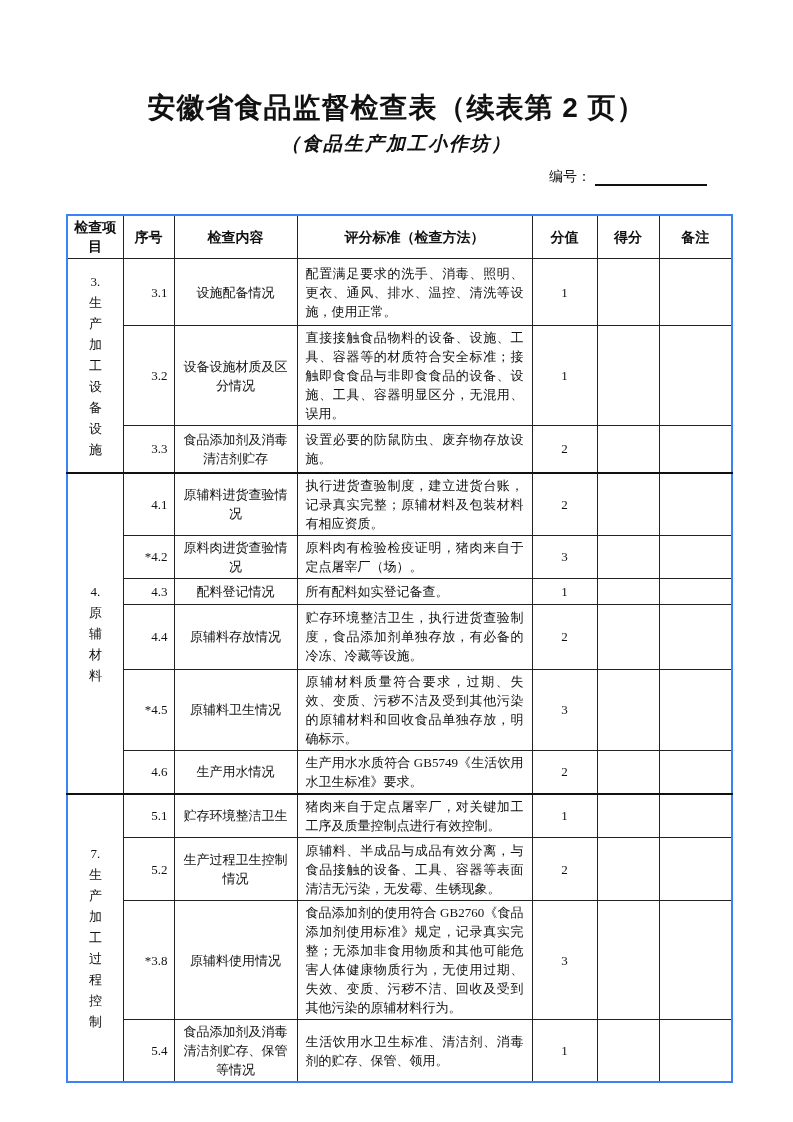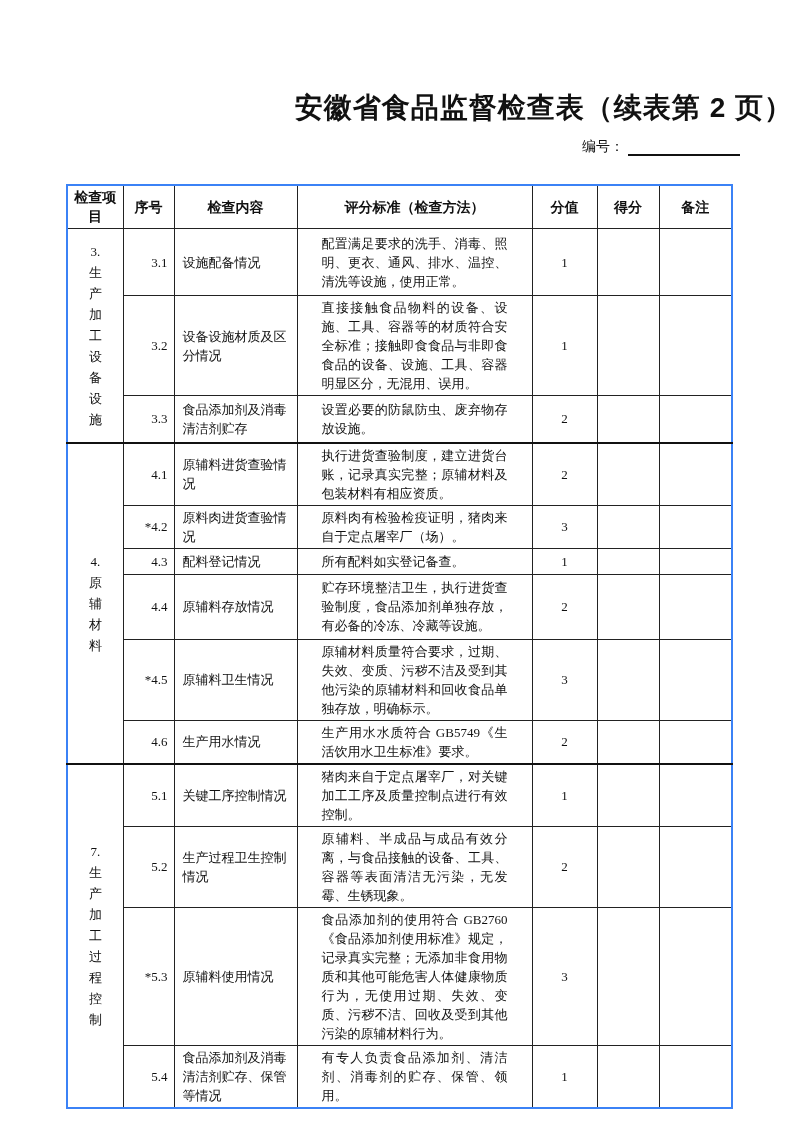--- a/index.html
+++ b/index.html
@@ -8,41 +8,41 @@
     width: 793px;
     height: 1122px;
     background: #ffffff;
     color: #111111;
     font-family: "Liberation Serif", serif;
     overflow: hidden;
     position: relative;
   }
   .title {
     padding-top: 90px;
-    text-align: right;
+    text-align: center;
     font-family: "Liberation Sans", sans-serif;
     font-size: 28px;
     font-weight: bold;
     letter-spacing: 1px;
     line-height: 36px;
   }
   .subtitle {
     margin-top: 6px;
     text-align: center;
     font-family: "Liberation Serif", serif;
     font-style: italic;
     font-size: 19px;
     font-weight: bold;
     letter-spacing: 2px;
     line-height: 24px;
   }
   .serial-row {
     margin-top: 12px;
     text-align: right;
-    padding-right: 53px;
+    padding-right: 86px;
     font-size: 14px;
     height: 22px;
   }
   .serial-label { vertical-align: bottom; }
   .serial-line {
     display: inline-block;
     width: 112px;
     height: 16px;
     border-bottom: 2px solid #111;
     margin-left: 4px;
@@ -70,32 +70,33 @@
     font-size: 14px;
     text-align: center;
     padding: 2px 4px;
   }
   td.group-cell {
     text-align: center;
     padding: 2px 21px;
     line-height: 21px;
   }
   td.no-cell { text-align: right; }
-  td.content-cell { text-align: left; padding: 2px 8px; }
-  td.standard-cell { text-align: justify; padding: 2px 24px; }
+  td.content-cell { text-align: center; padding: 2px 8px; }
+  td.standard-cell { text-align: justify; padding: 2px 8px; }
   td.score-cell { text-align: center; }
   td.got-cell, td.remark-cell { text-align: center; }
   tr.group-sep td { border-top: 2px solid #111; }
 </style>
 </head>
 <body>
 
 <div class="page">
 
   <div class="title">安徽省食品监督检查表（续表第 2 页）</div>
+  <div class="subtitle">（食品生产加工小作坊）</div>
 
   <div class="serial-row">
     <span class="serial-label">编号：</span><span class="serial-line"></span>
   </div>
 
   <table class="doc-table">
     <colgroup>
       <col style="width:56px">
         <col style="width:51px">
         <col style="width:123px">
@@ -189,46 +190,46 @@
         <td class="content-cell">生产用水情况</td>
         <td class="standard-cell">生产用水水质符合 GB5749《生活饮用水卫生标准》要求。</td>
         <td class="score-cell">2</td>
         <td class="got-cell"></td>
         <td class="remark-cell"></td>
       </tr>
 
       <tr class="group-sep" style="height:44px">
         <td class="group-cell" rowspan="4">7. 生产加工过程控制</td>
         <td class="no-cell">5.1</td>
-        <td class="content-cell">关键工序控制情况</td>
+        <td class="content-cell">贮存环境整洁卫生</td>
         <td class="standard-cell">猪肉来自于定点屠宰厂，对关键加工工序及质量控制点进行有效控制。</td>
         <td class="score-cell">1</td>
         <td class="got-cell"></td>
         <td class="remark-cell"></td>
       </tr>
       <tr style="height:63px">
         <td class="no-cell">5.2</td>
         <td class="content-cell">生产过程卫生控制情况</td>
         <td class="standard-cell">原辅料、半成品与成品有效分离，与食品接触的设备、工具、容器等表面清洁无污染，无发霉、生锈现象。</td>
         <td class="score-cell">2</td>
         <td class="got-cell"></td>
         <td class="remark-cell"></td>
       </tr>
       <tr style="height:115px">
-        <td class="no-cell">*5.3</td>
+        <td class="no-cell">*3.8</td>
         <td class="content-cell">原辅料使用情况</td>
         <td class="standard-cell">食品添加剂的使用符合 GB2760《食品添加剂使用标准》规定，记录真实完整；无添加非食用物质和其他可能危害人体健康物质行为，无使用过期、失效、变质、污秽不洁、回收及受到其他污染的原辅材料行为。</td>
         <td class="score-cell">3</td>
         <td class="got-cell"></td>
         <td class="remark-cell"></td>
       </tr>
       <tr style="height:53px">
         <td class="no-cell">5.4</td>
         <td class="content-cell">食品添加剂及消毒清洁剂贮存、保管等情况</td>
-        <td class="standard-cell">有专人负责食品添加剂、清洁剂、消毒剂的贮存、保管、领用。</td>
+        <td class="standard-cell">生活饮用水卫生标准、清洁剂、消毒剂的贮存、保管、领用。</td>
         <td class="score-cell">1</td>
         <td class="got-cell"></td>
         <td class="remark-cell"></td>
       </tr>
     </tbody>
   </table>
 
 </div>
 
 </body></html>

